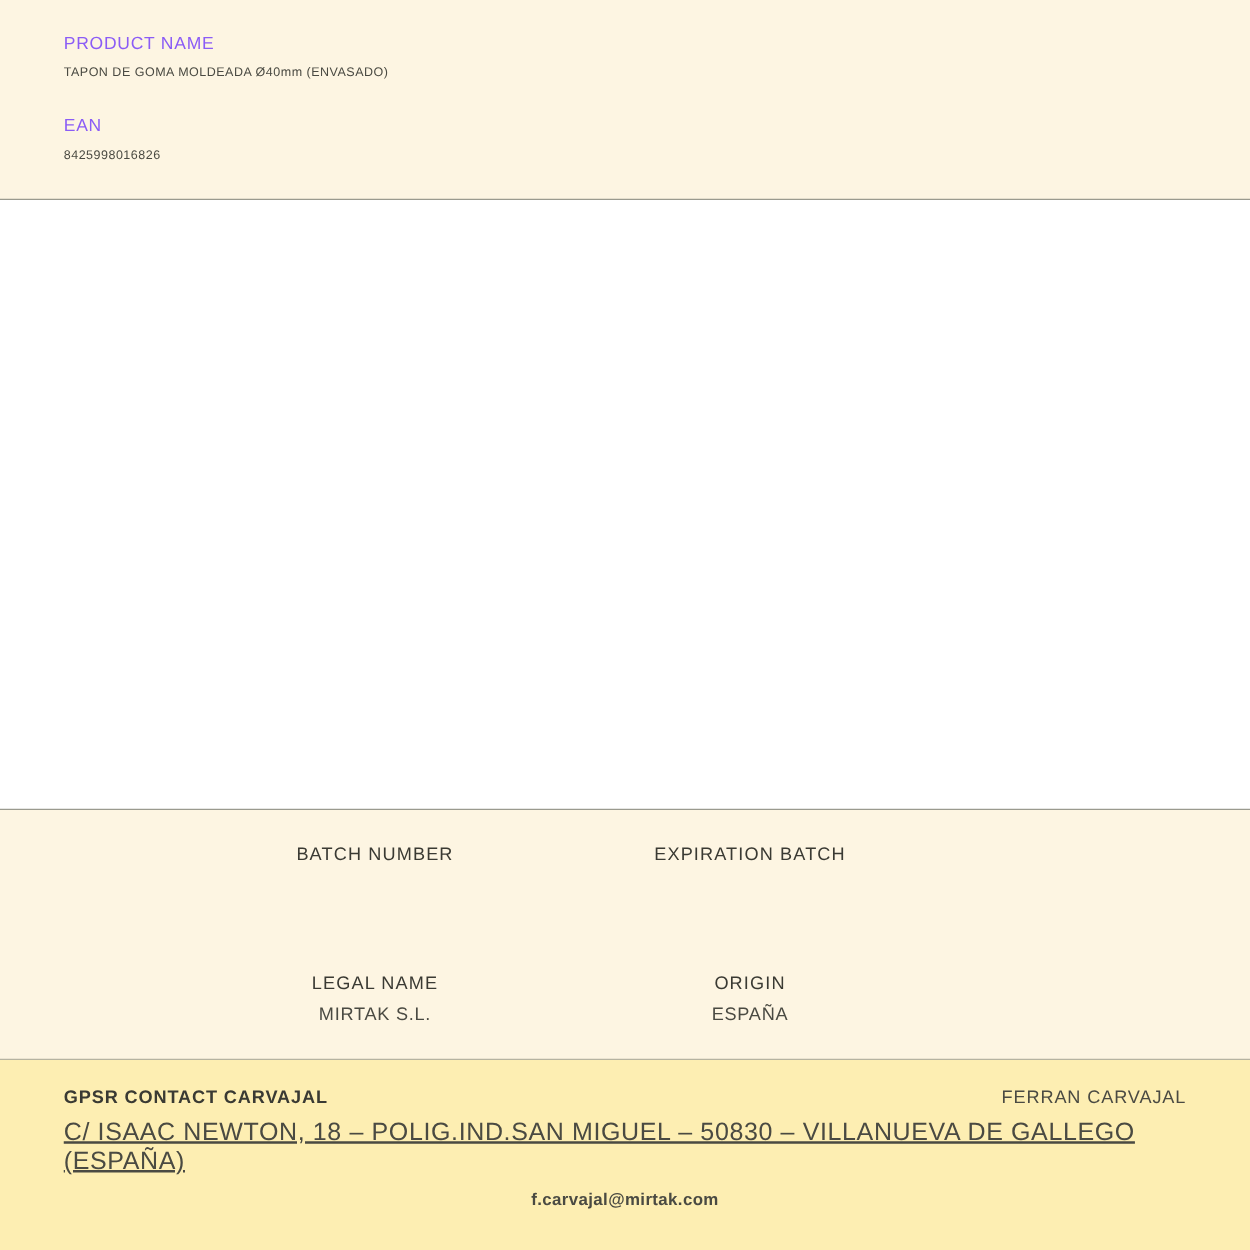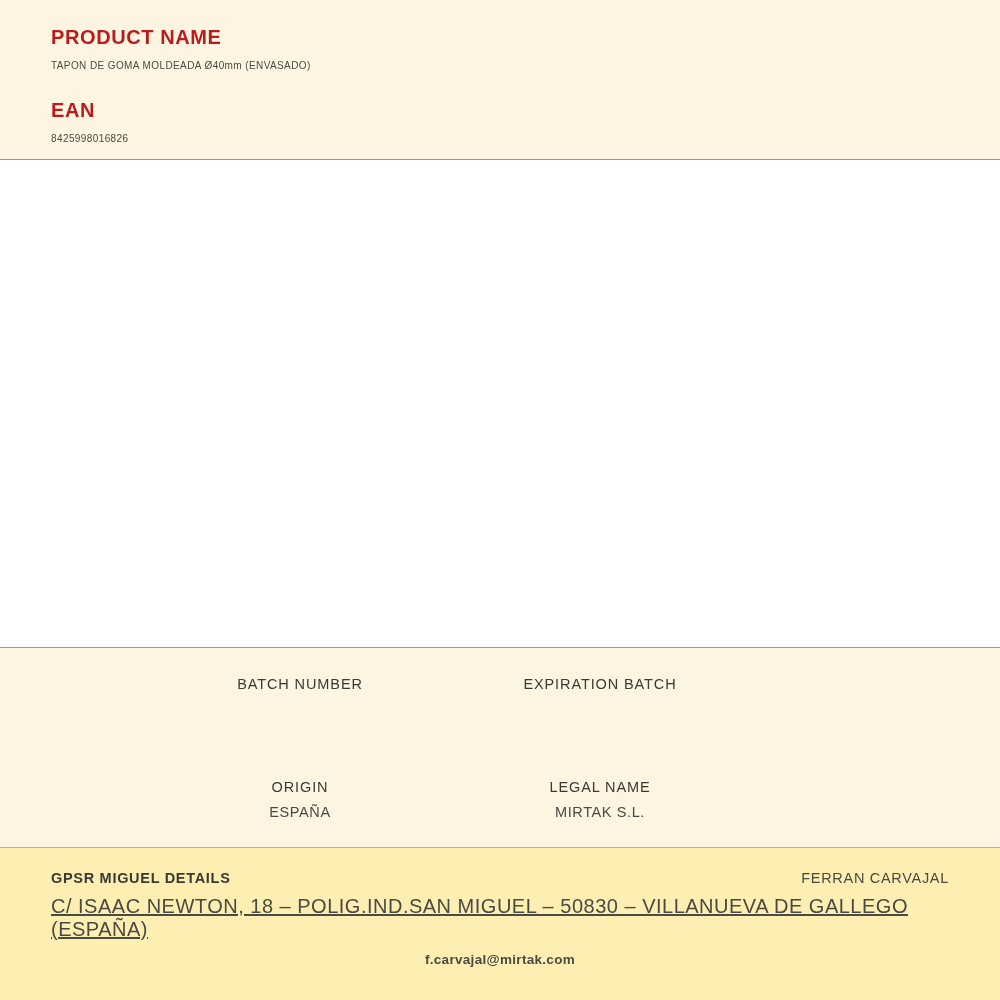--- a/index.html
+++ b/index.html
@@ -27,24 +27,24 @@
     background: #fdf5e2;
     padding: 26px 0 18px 0;
     border-bottom: 1px solid #9a9a8e;
     height: 160px;
     box-sizing: border-box;
   }
   .field-block {
     padding-left: 51px;
   }
   .field-label {
-    font-size: 20px;
-    font-weight: bold;
+    font-size: 14px;
+    font-weight: normal;
     letter-spacing: 0.6px;
-    color: #b91c1c;
+    color: #8b5cf6;
     margin-bottom: 11px;
   }
   .field-value {
     font-size: 10px;
     letter-spacing: 0.4px;
     color: #4a4a42;
   }
   .field-gap {
     height: 28px;
   }
@@ -165,33 +165,33 @@
         <div class="col-value"></div>
       </div>
       <div class="col spacer"></div>
     </div>
 
     <div class="batch-row-gap"></div>
 
     <div class="cols">
       <div class="col spacer"></div>
       <div class="col">
+        <div class="col-label">LEGAL NAME</div>
+        <div class="col-value">MIRTAK S.L.</div>
+      </div>
+      <div class="col">
         <div class="col-label">ORIGIN</div>
         <div class="col-value">ESPAÑA</div>
-      </div>
-      <div class="col">
-        <div class="col-label">LEGAL NAME</div>
-        <div class="col-value">MIRTAK S.L.</div>
       </div>
       <div class="col spacer"></div>
     </div>
   </div>
 
   <div class="footer">
     <div class="footer-top">
-      <div class="footer-label">GPSR MIGUEL DETAILS</div>
+      <div class="footer-label">GPSR CONTACT CARVAJAL</div>
       <div class="footer-contact-name">FERRAN CARVAJAL</div>
     </div>
     <div class="footer-address">C/ ISAAC NEWTON, 18 – POLIG.IND.SAN MIGUEL – 50830 – VILLANUEVA DE GALLEGO (ESPAÑA)</div>
     <div class="footer-email">f.carvajal@mirtak.com</div>
   </div>
 
 </div>
 
 </body></html>

